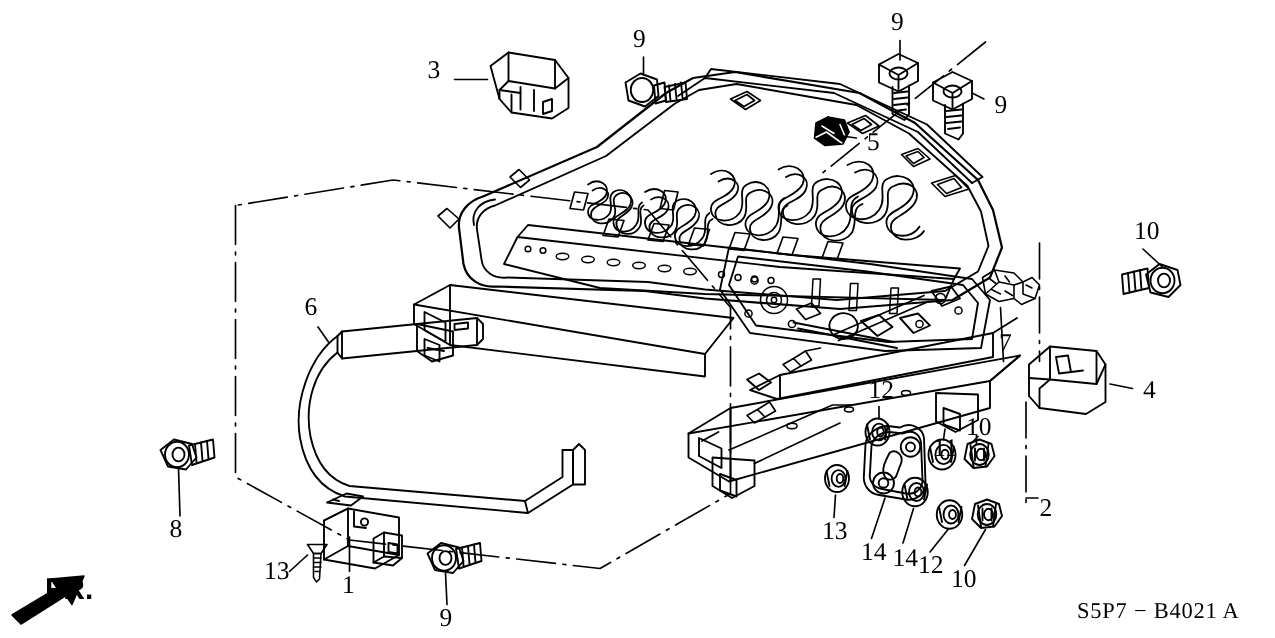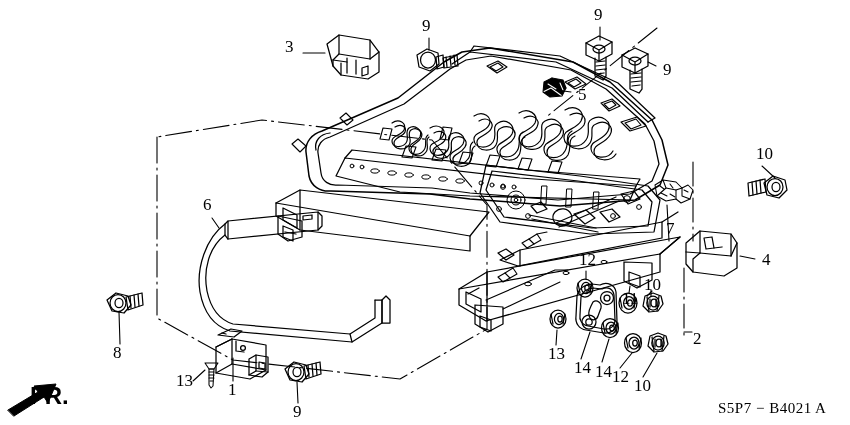--- a/index.html
+++ b/index.html
@@ -5,21 +5,21 @@
   html,body{margin:0;padding:0;background:#ffffff;}
   body{width:850px;height:425px;overflow:hidden;
        font-family:"Liberation Serif", serif;}
   #stage{position:relative;width:850px;height:425px;background:#fff;}
   #stage svg{position:absolute;left:0;top:0;}
   .lbl{position:absolute;font-family:"Liberation Serif", serif;
        font-size:17px;color:#000;line-height:1;white-space:nowrap;}
   .partno{position:absolute;font-family:"Liberation Serif", serif;
           font-size:15px;letter-spacing:.5px;color:#000;white-space:nowrap;}
   .frtxt{position:absolute;font-family:"Liberation Sans", sans-serif;
-         font-weight:bold;font-size:24px;color:#000;white-space:nowrap;}
+         font-weight:bold;font-size:20px;color:#000;white-space:nowrap;}
 </style>
 </head>
 <body>
 
 <div id="stage">
 
 <svg width="850" height="425" viewBox="0 0 850 425" fill="none" stroke="#000" stroke-width="1.25" stroke-linecap="round" stroke-linejoin="round">
 
   <g stroke-dasharray="26 5 2 5" stroke-width="1.1">
     <path d="M157,137 L157,318 L233,360 L400,379 L487,329 L487,205 L432,140 L262,120 Z"></path>

